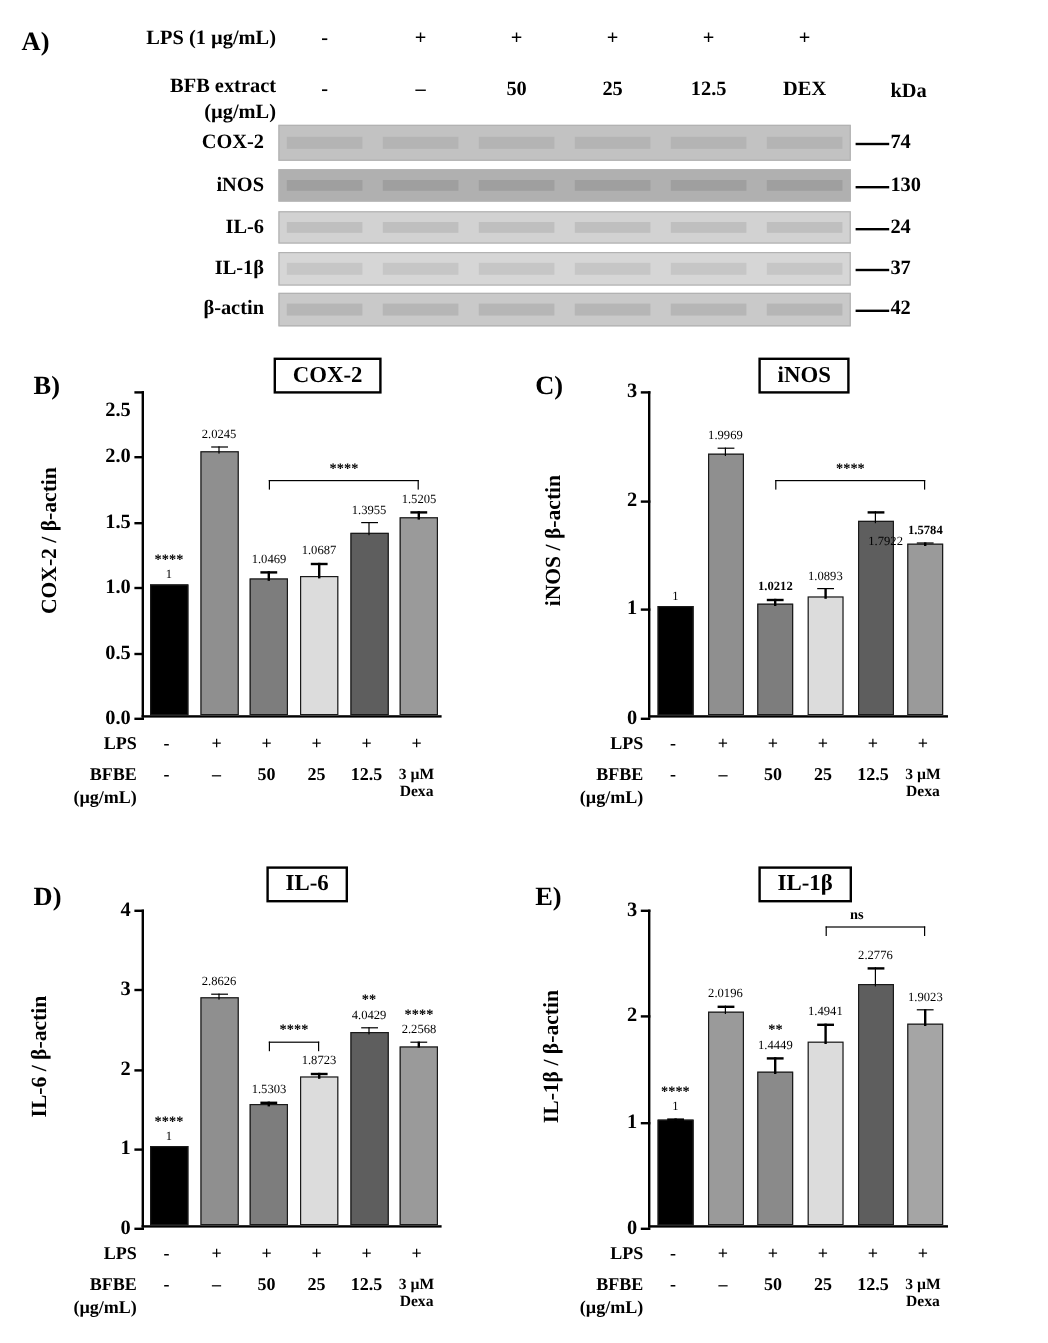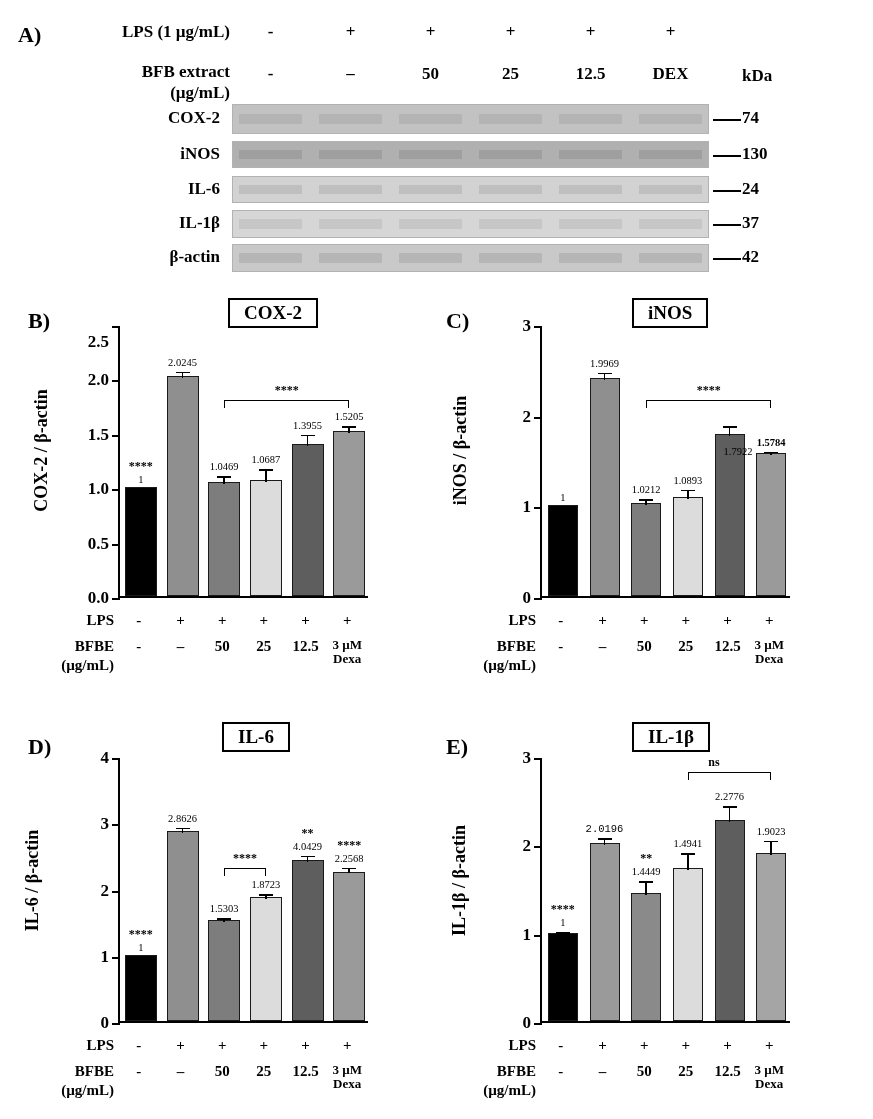--- a/index.html
+++ b/index.html
@@ -334,21 +334,21 @@
       <div class="yTickLabel" style="top: 0px;">3</div>
       <div class="bar" style="left: 5.83333px; width: 30px; height: 90.6667px; background: rgb(0, 0, 0);"></div>
       <div class="barValue" style="left: -9.16667px; width: 60px; top: 166.333px;">1</div>
       <div class="bar" style="left: 47.5px; width: 30px; height: 217.727px; background: rgb(143, 143, 143);"></div>
       <div class="errbar" style="left: 61.7px; top: 46.5664px; height: 7.70667px;"></div>
       <div class="errcap" style="left: 55.5px; width: 14px; top: 46.5664px;"></div>
       <div class="barValue" style="left: 32.5px; width: 60px; top: 31.5664px;">1.9969</div>
       <div class="bar" style="left: 89.1667px; width: 30px; height: 92.5888px; background: rgb(125, 125, 125);"></div>
       <div class="errbar" style="left: 103.367px; top: 173.065px; height: 6.34667px;"></div>
       <div class="errcap" style="left: 97.1667px; width: 14px; top: 173.065px;"></div>
-      <div class="barValue" style="left: 74.1667px; width: 60px; top: 158.065px;">1.0212</div>
+      <div class="barValue" style="left: 74.1667px; width: 60px; top: 158.065px; font-weight: bold;">1.0212</div>
       <div class="bar" style="left: 130.833px; width: 30px; height: 98.7632px; background: rgb(220, 220, 220);"></div>
       <div class="errbar" style="left: 145.033px; top: 163.717px; height: 9.52px;"></div>
       <div class="errcap" style="left: 138.833px; width: 14px; top: 163.717px;"></div>
       <div class="barValue" style="left: 115.833px; width: 60px; top: 148.717px;">1.0893</div>
       <div class="bar" style="left: 172.5px; width: 30px; height: 162.493px; background: rgb(94, 94, 94);"></div>
       <div class="errbar" style="left: 186.7px; top: 99.9872px; height: 9.52px;"></div>
       <div class="errcap" style="left: 180.5px; width: 14px; top: 99.9872px;"></div>
       <div class="barValue" style="left: 166px; width: 60px; top: 84.9872px; margin-top: 35px;">1.7922</div>
       <div class="bar" style="left: 214.167px; width: 30px; height: 143.108px; background: rgb(154, 154, 154);"></div>
       <div class="errbar" style="left: 228.367px; top: 125.718px; height: 3.17333px;"></div>
@@ -445,21 +445,21 @@
       <div class="yTickLabel" style="top: 88.3333px;">2</div>
       <div class="yTick" style="top: 0px;"></div>
       <div class="yTickLabel" style="top: 0px;">3</div>
       <div class="bar" style="left: 5.83333px; width: 30px; height: 88.3333px; background: rgb(0, 0, 0);"></div>
       <div class="errbar" style="left: 20.0333px; top: 174.458px; height: 2.20833px;"></div>
       <div class="errcap" style="left: 13.8333px; width: 14px; top: 174.458px;"></div>
       <div class="barValue" style="left: -9.16667px; width: 60px; top: 159.458px;">1</div>
       <div class="bar" style="left: 47.5px; width: 30px; height: 178.398px; background: rgb(154, 154, 154);"></div>
       <div class="errbar" style="left: 61.7px; top: 79.977px; height: 6.625px;"></div>
       <div class="errcap" style="left: 55.5px; width: 14px; top: 79.977px;"></div>
-      <div class="barValue" style="left: 32.5px; width: 60px; top: 64.977px; font-family: Liberation Mono, monospace;">2.0196</div>
+      <div class="barValue" style="left: 32.5px; width: 60px; top: 64.977px;">2.0196</div>
       <div class="bar" style="left: 89.1667px; width: 30px; height: 127.633px; background: rgb(138, 138, 138);"></div>
       <div class="errbar" style="left: 103.367px; top: 123.234px; height: 14.1333px;"></div>
       <div class="errcap" style="left: 97.1667px; width: 14px; top: 123.234px;"></div>
       <div class="barValue" style="left: 74.1667px; width: 60px; top: 108.234px;">1.4449</div>
       <div class="bar" style="left: 130.833px; width: 30px; height: 152.834px; background: rgb(220, 220, 220);"></div>
       <div class="errbar" style="left: 145.033px; top: 94.9407px; height: 17.225px;"></div>
       <div class="errcap" style="left: 138.833px; width: 14px; top: 94.9407px;"></div>
       <div class="barValue" style="left: 115.833px; width: 60px; top: 79.9407px;">1.4941</div>
       <div class="bar" style="left: 172.5px; width: 30px; height: 201.188px; background: rgb(94, 94, 94);"></div>
       <div class="errbar" style="left: 186.7px; top: 48.3537px; height: 15.4583px;"></div>

